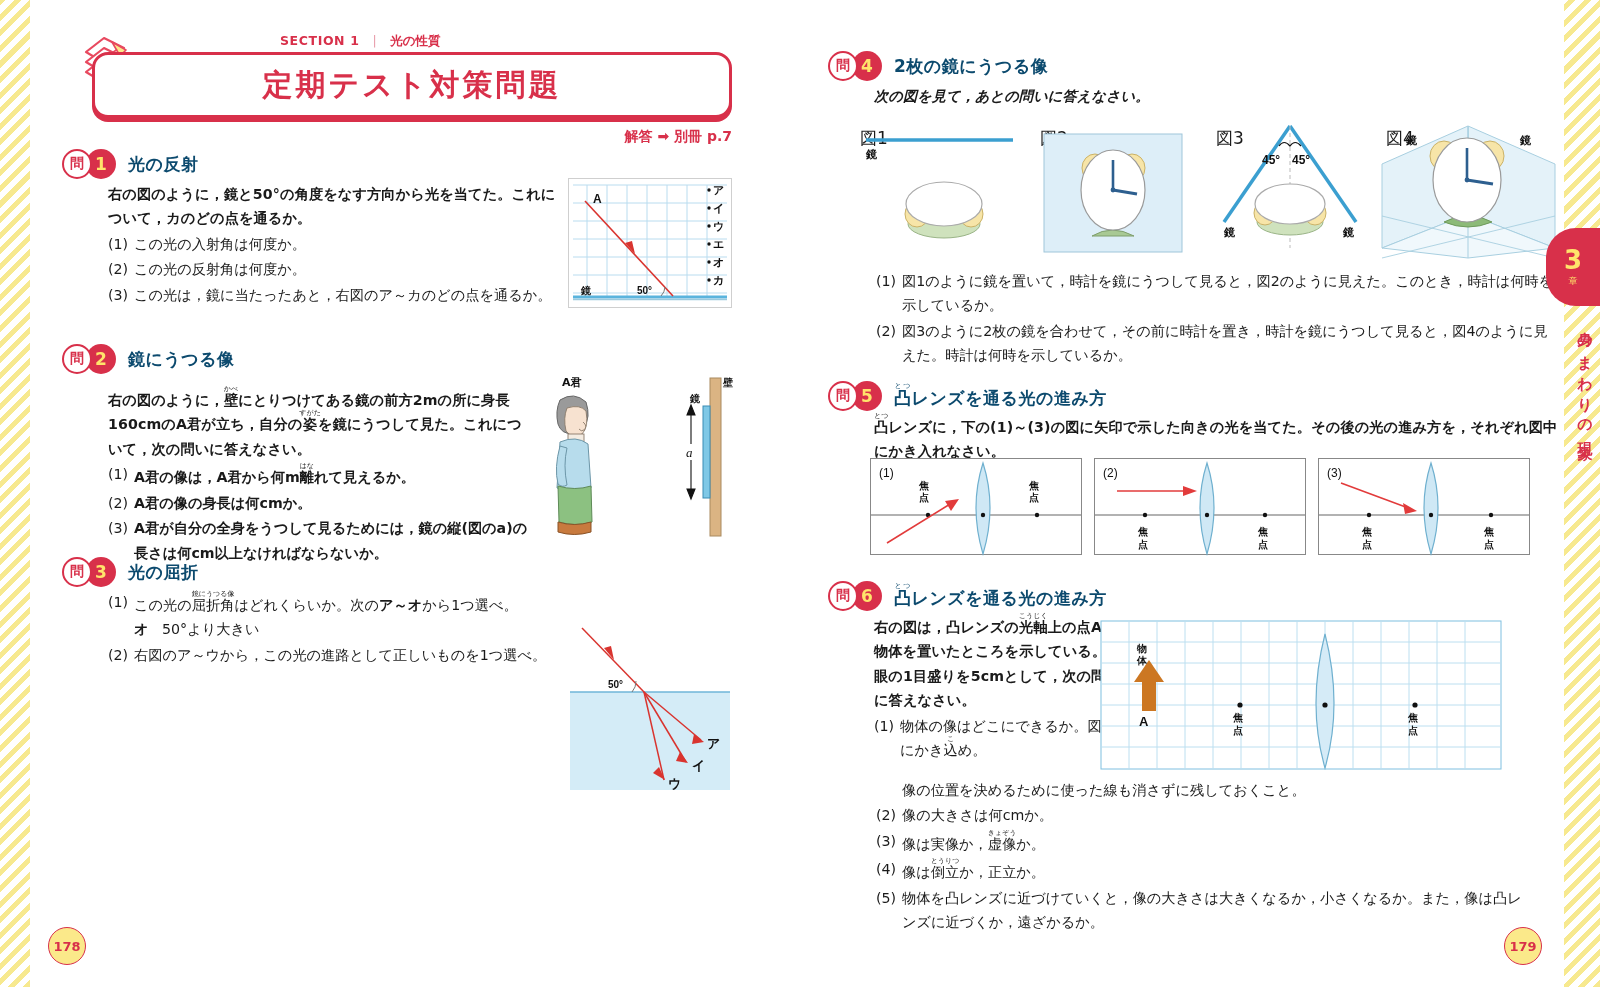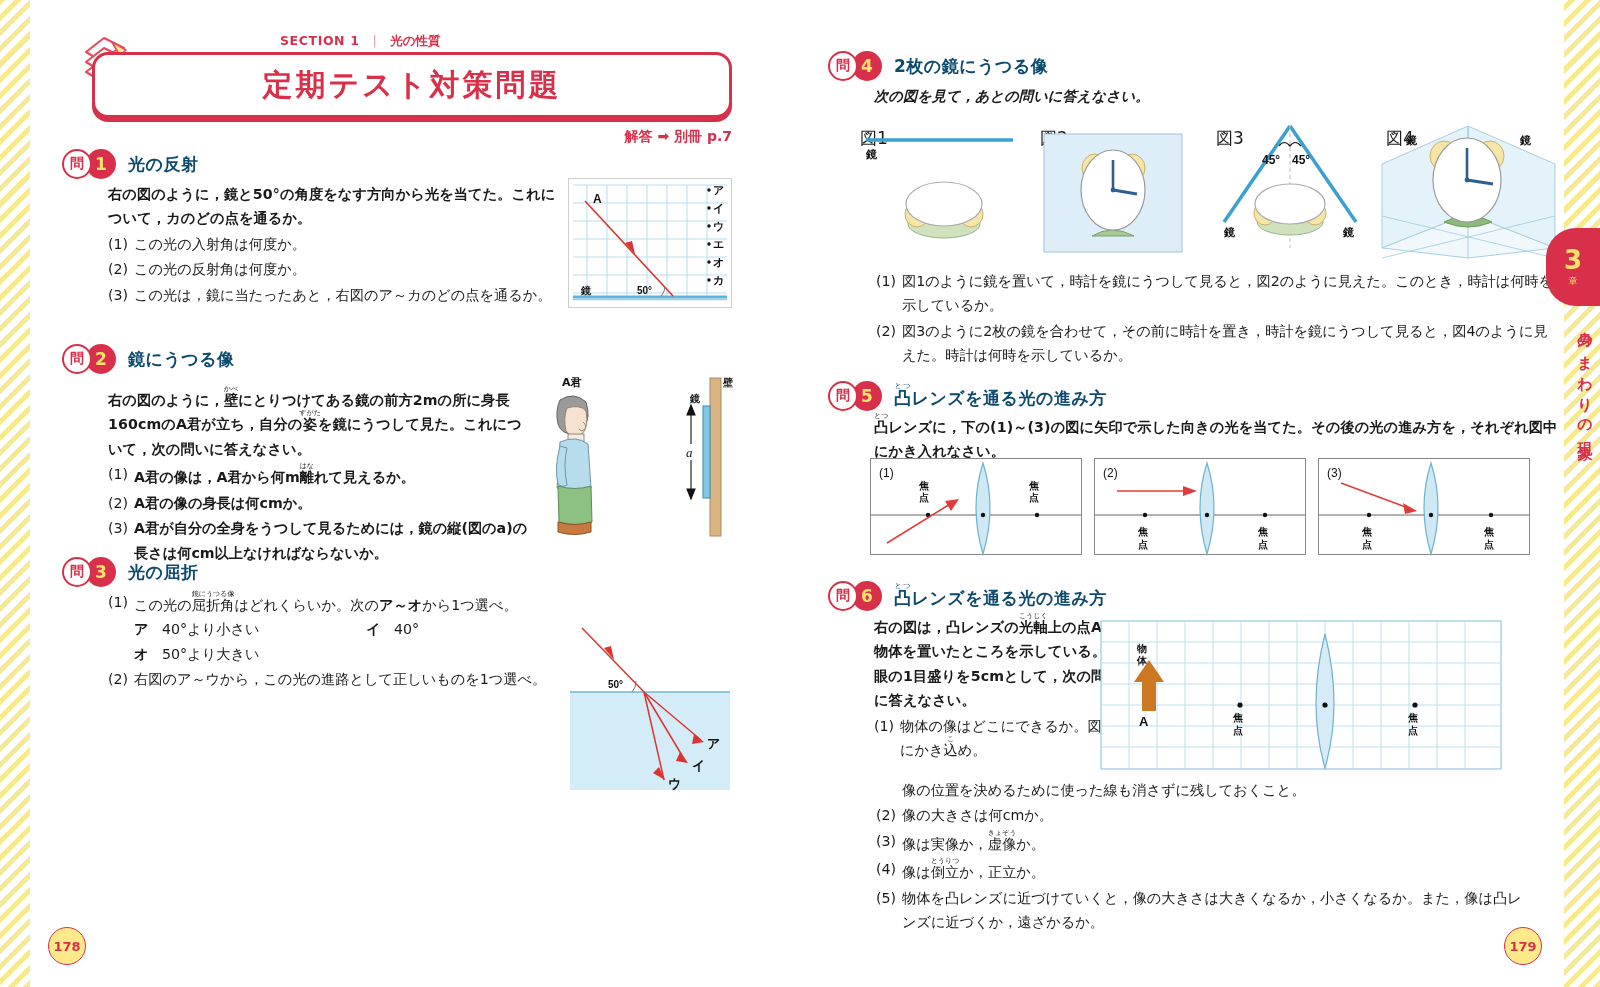--- a/index.html
+++ b/index.html
@@ -285,30 +285,20 @@
   <div class="q" id="q3" style="left:32px; top:558px; width:690px;">
     <div class="q-head">
       <div class="mon-badge">問</div>
       <div class="num-badge">3</div>
       <div class="q-title">光の屈折</div>
     </div>
     <div class="q-body" style="margin-left:46px; width:640px; margin-top:4px;">
       <div class="sub" style="width:470px;">
         <span class="mark">(1)</span>
         <span class="txt">この光の<ruby>屈折角<rt>鏡にうつる像</rt></ruby>はどれくらいか。次の<b>ア～オ</b>から1つ選べ。</span>
-      </div>
-      <div class="choice-row">
-        <span class="c1">
-          <span class="ck">ア</span>
-          <span>40°より小さい</span>
-        </span>
-        <span>
-          <span class="ck">イ</span>
-          <span>40°</span>
-        </span>
       </div>
       <div class="choice-row">
         <span class="c1">
           <span class="ck">オ</span>
           <span>50°より大きい</span>
         </span>
       </div>
       <div class="sub" style="width:480px;">
         <span class="mark">(2)</span>
         <span class="txt">右図のア～ウから，この光の進路として正しいものを1つ選べ。</span>

